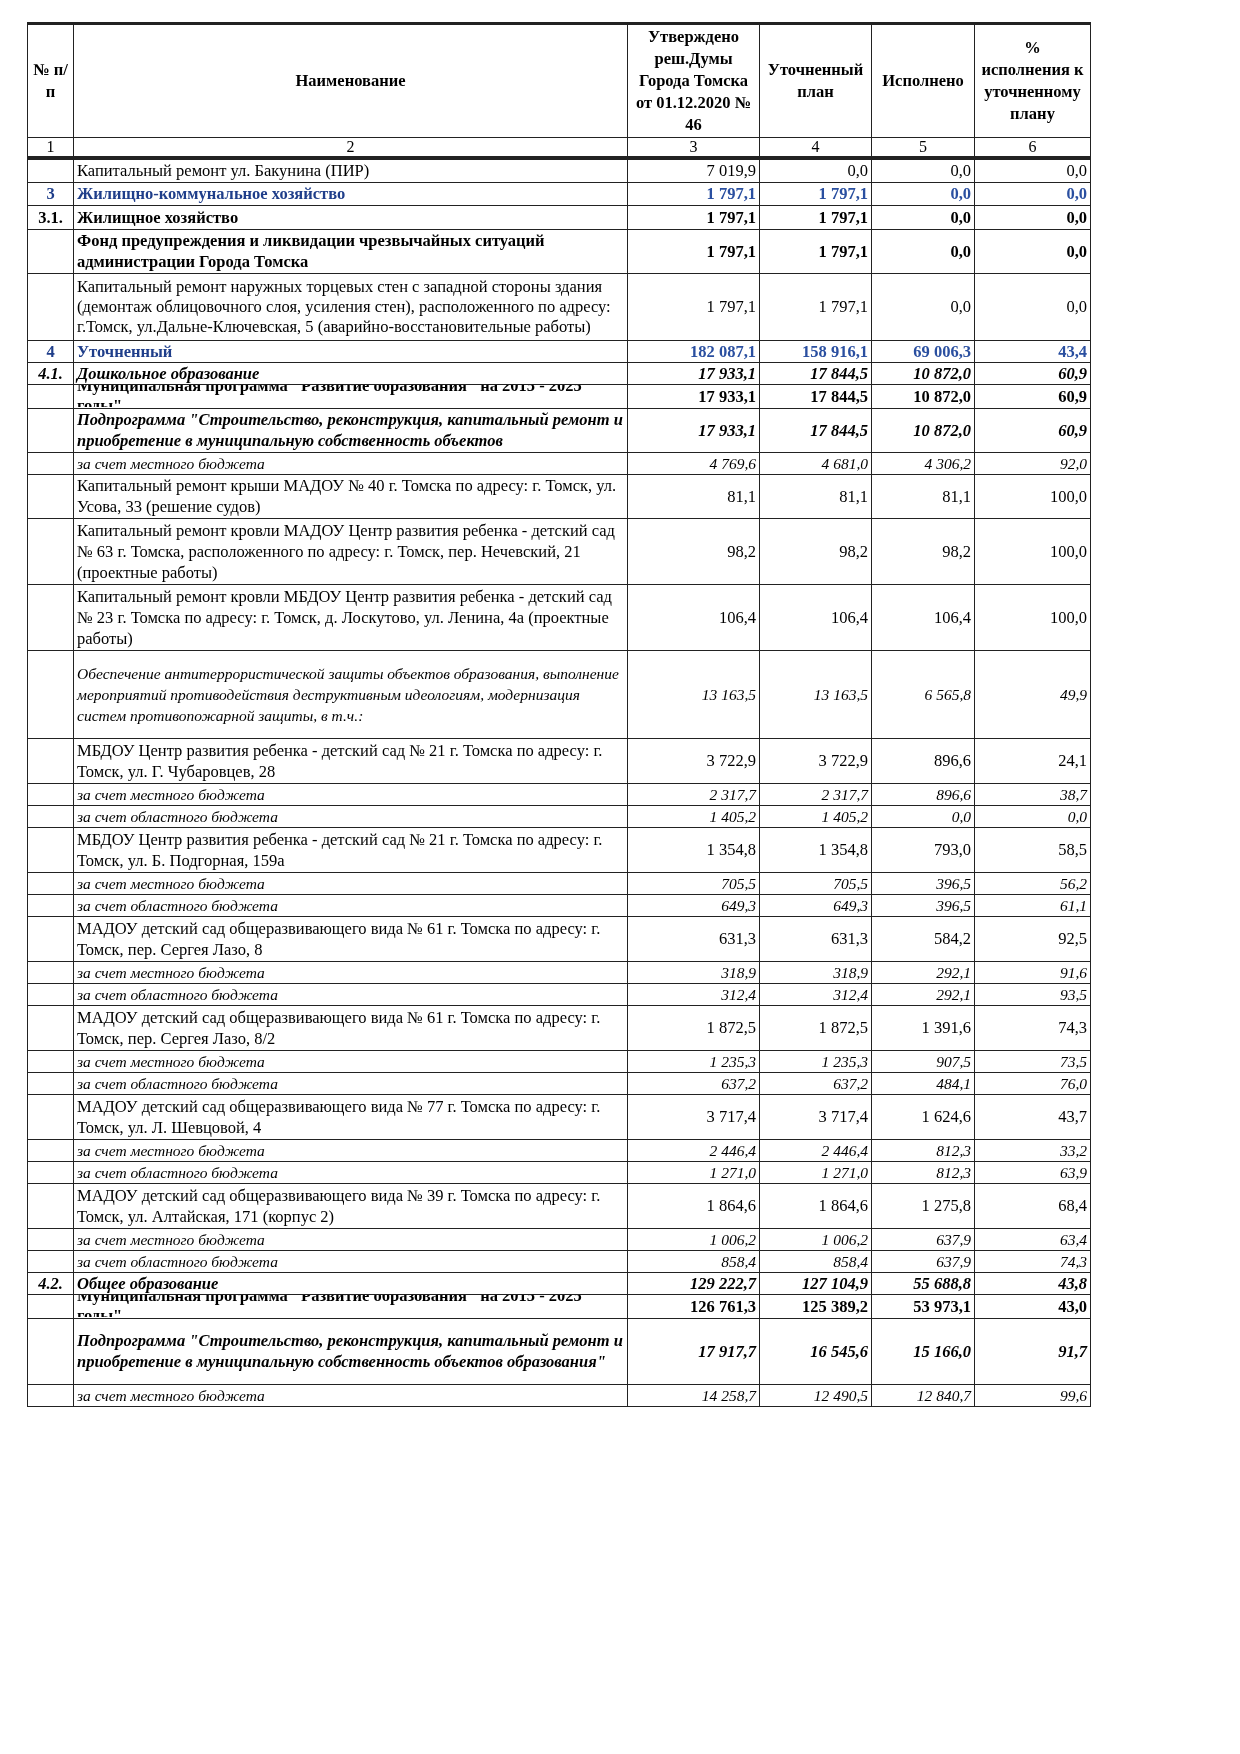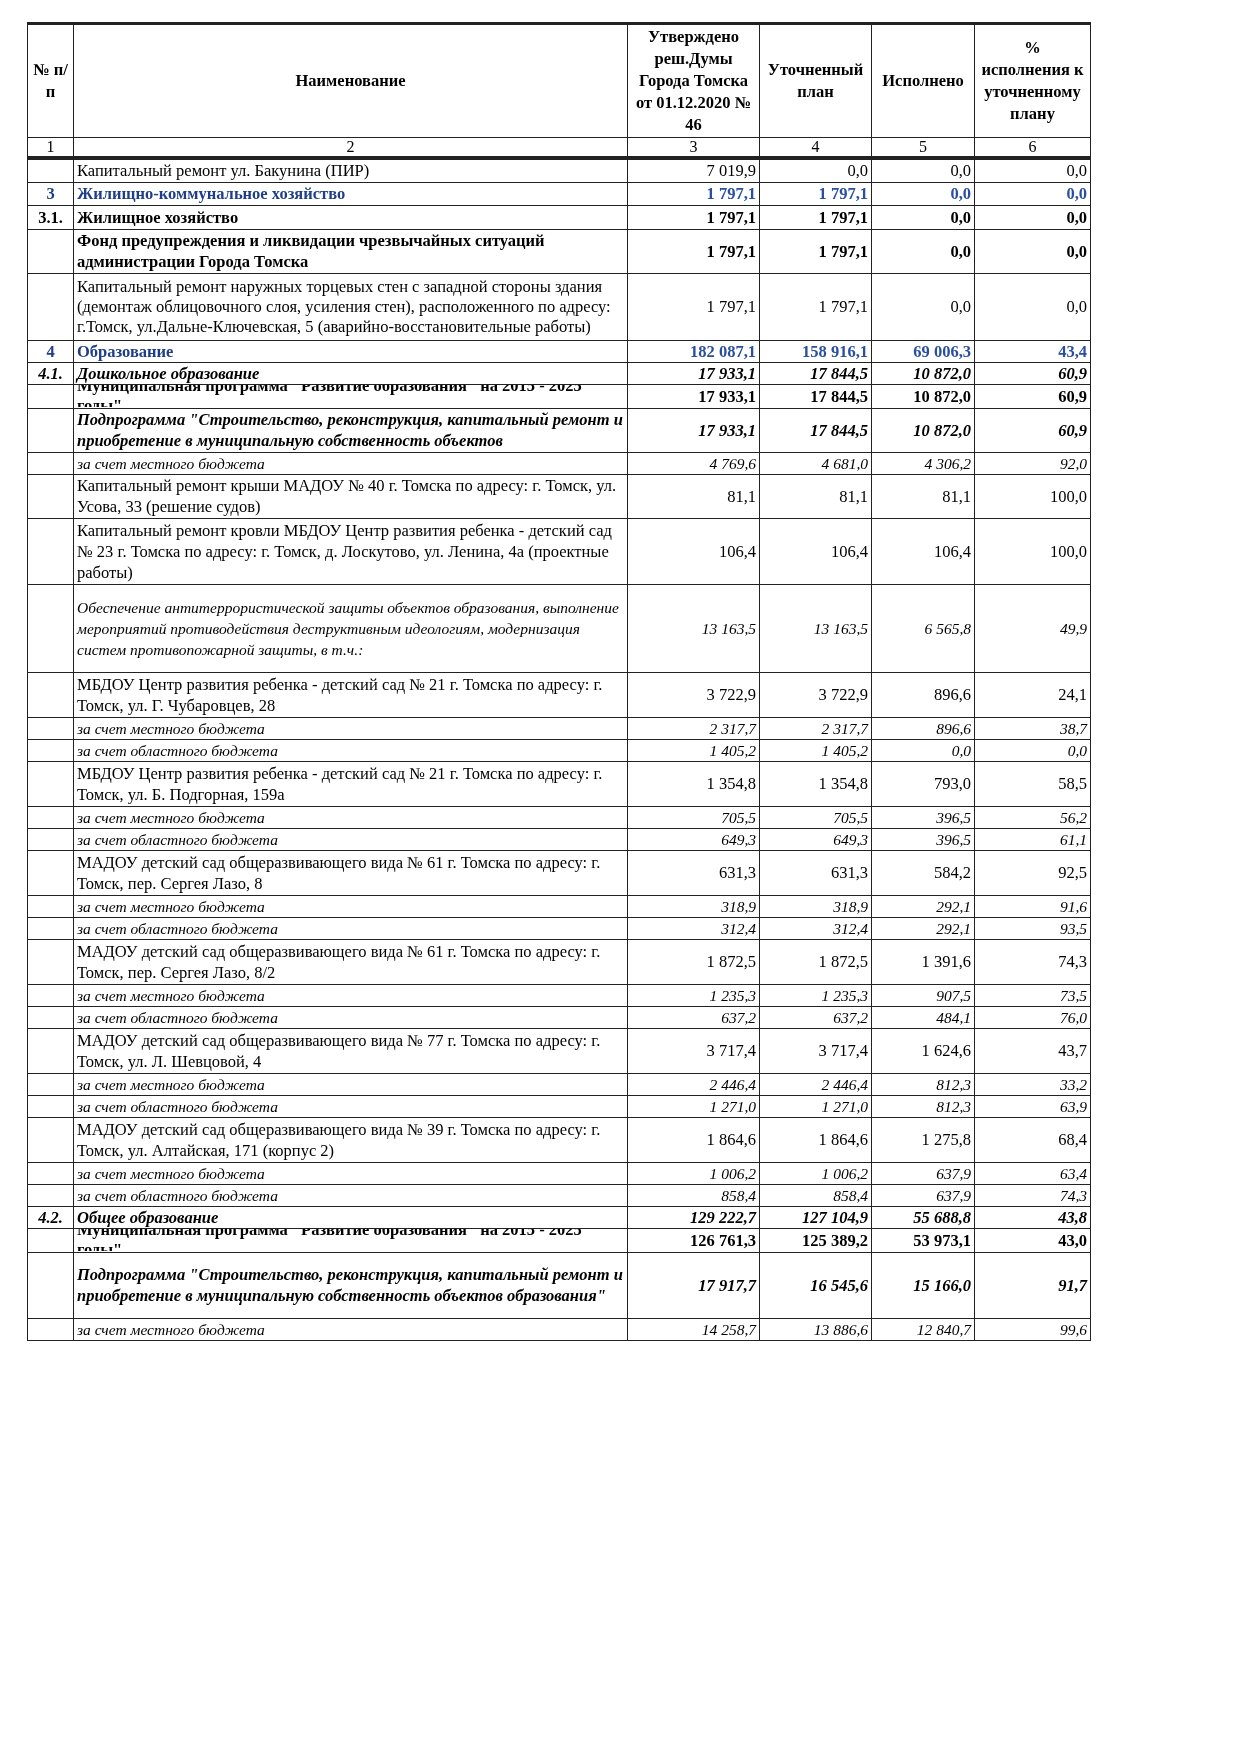--- a/index.html
+++ b/index.html
@@ -96,21 +96,21 @@
             <span>Капитальный ремонт наружных торцевых стен с западной стороны здания (демонтаж облицовочного слоя, усиления стен), расположенного по адресу: г.Томск, ул.Дальне-Ключевская, 5 (аварийно-восстановительные работы)</span>
           </div>
         </td>
         <td class="val">1 797,1</td>
         <td class="val">1 797,1</td>
         <td class="val">0,0</td>
         <td class="val">0,0</td>
       </tr>
       <tr class="blue" style="height: 22px;">
         <td class="num">4</td>
-        <td class="name">Образование</td>
+        <td class="name">Уточненный</td>
         <td class="val">182 087,1</td>
         <td class="val">158 916,1</td>
         <td class="val">69 006,3</td>
         <td class="val">43,4</td>
       </tr>
       <tr class="bolditalic" style="height: 22px;">
         <td class="num">4.1.</td>
         <td class="name">Дошкольное образование</td>
         <td class="val">17 933,1</td>
         <td class="val">17 844,5</td>
@@ -148,20 +148,28 @@
       <tr class="plain" style="height: 44px;">
         <td class="num"></td>
         <td class="name">Капитальный ремонт крыши МАДОУ № 40 г. Томска по адресу: г. Томск, ул. Усова, 33 (решение судов)</td>
         <td class="val">81,1</td>
         <td class="val">81,1</td>
         <td class="val">81,1</td>
         <td class="val">100,0</td>
       </tr>
       <tr class="plain" style="height: 66px;">
         <td class="num"></td>
+        <td class="name">Капитальный ремонт кровли МАДОУ Центр развития ребенка - детский сад № 63 г. Томска, расположенного по адресу: г. Томск, пер. Нечевский, 21 (проектные работы)</td>
+        <td class="val">98,2</td>
+        <td class="val">98,2</td>
+        <td class="val">98,2</td>
+        <td class="val">100,0</td>
+      </tr>
+      <tr class="plain" style="height: 66px;">
+        <td class="num"></td>
         <td class="name">Капитальный ремонт кровли МБДОУ Центр развития ребенка - детский сад № 23 г. Томска по адресу: г. Томск, д. Лоскутово, ул. Ленина, 4а (проектные работы)</td>
         <td class="val">106,4</td>
         <td class="val">106,4</td>
         <td class="val">106,4</td>
         <td class="val">100,0</td>
       </tr>
       <tr class="italic" style="height: 88px;">
         <td class="num"></td>
         <td class="name">Обеспечение антитеррористической защиты объектов образования, выполнение мероприятий противодействия деструктивным идеологиям, модернизация систем противопожарной защиты, в т.ч.:</td>
         <td class="val">13 163,5</td>
@@ -338,18 +346,18 @@
         <td class="name">Подпрограмма "Строительство, реконструкция, капитальный ремонт и приобретение в муниципальную собственность объектов образования"</td>
         <td class="val">17 917,7</td>
         <td class="val">16 545,6</td>
         <td class="val">15 166,0</td>
         <td class="val">91,7</td>
       </tr>
       <tr class="italic" style="height: 22px;">
         <td class="num"></td>
         <td class="name">за счет местного бюджета</td>
         <td class="val">14 258,7</td>
-        <td class="val">13 886,6</td>
+        <td class="val">12 490,5</td>
         <td class="val">12 840,7</td>
         <td class="val">99,6</td>
       </tr>
     </tbody>
 </table>
 
 </body></html>

